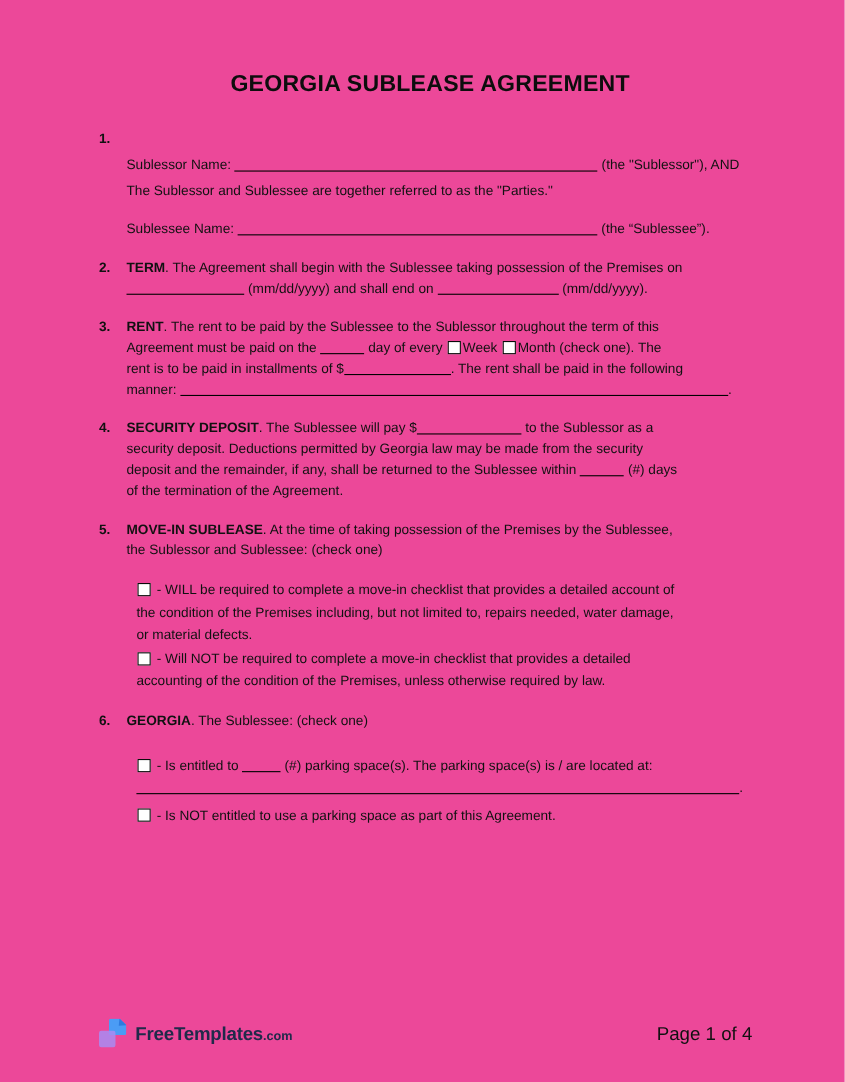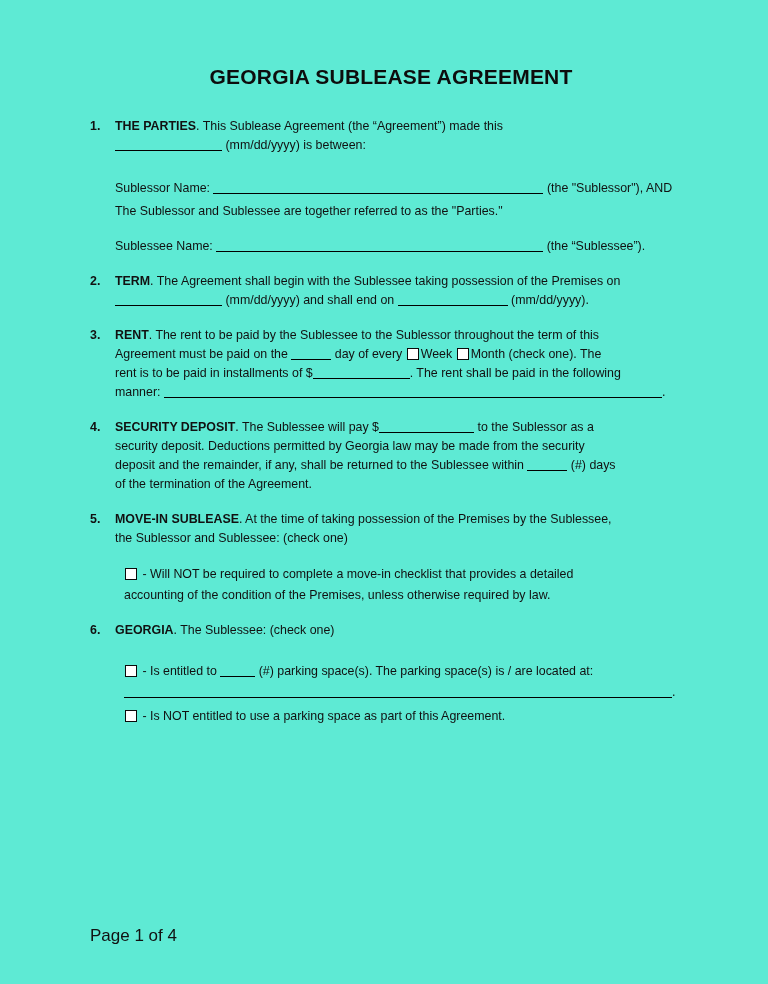--- a/index.html
+++ b/index.html
@@ -7,21 +7,21 @@
   body {
     background: #ffffff;
     font-family: "Liberation Sans", "DejaVu Sans", sans-serif;
     color: #111111;
     position: relative;
     overflow: hidden;
   }
   .page {
     position: absolute;
     inset: 0;
-    background: #5eead4;
+    background: #ec4899;
     outline: 1px solid #ededed;
     padding: 64px 76px 0 90px;
   }
   .doc-title {
     text-align: center;
     font-size: 21px;
     font-weight: 700;
     line-height: 26px;
     margin-bottom: 27px;
     letter-spacing: 0.2px;
@@ -97,21 +97,20 @@
 </head>
 <body>
 
 <div class="page" data-name="document-page">
   <h1 class="doc-title" data-name="document-title">GEORGIA SUBLEASE AGREEMENT</h1>
 
   <div id="doc-body" data-name="document-body">
       <div class="section" data-name="section-1">
         <div class="sec-num" data-name="section-number">1.</div>
         <div class="sec-body" data-name="section-content">
-          <p class="para" data-name="parties-intro"><strong data-name="section-heading">THE PARTIES</strong>. This Sublease Agreement (the “Agreement”) made this<br><span class="blank" data-name="fill-in-blank" style="width: 107px;"></span> (mm/dd/yyyy) is between:</p>
           <p class="para" data-name="sublessor-line">Sublessor Name: <span class="blank" data-name="fill-in-blank" style="width: 330px;"></span> (the "Sublessor"), AND</p>
           <p class="para" data-name="parties-reference">The Sublessor and Sublessee are together referred to as the "Parties."</p>
           <p class="para" data-name="sublessee-line">Sublessee Name: <span class="blank" data-name="fill-in-blank" style="width: 327px;"></span> (the “Sublessee”).</p>
         </div>
       </div>
       <div class="section" data-name="section-2">
         <div class="sec-num" data-name="section-number">2.</div>
         <div class="sec-body" data-name="section-content">
           <p class="para" data-name="term-paragraph"><strong data-name="section-heading">TERM</strong>. The Agreement shall begin with the Sublessee taking possession of the Premises on<br><span class="blank" data-name="fill-in-blank" style="width: 107px;"></span> (mm/dd/yyyy) and shall end on <span class="blank" data-name="fill-in-blank" style="width: 110px;"></span> (mm/dd/yyyy).</p>
         </div>
@@ -125,29 +124,38 @@
       <div class="section" data-name="section-4">
         <div class="sec-num" data-name="section-number">4.</div>
         <div class="sec-body" data-name="section-content">
           <p class="para" data-name="security-deposit-paragraph"><strong data-name="section-heading">SECURITY DEPOSIT</strong>. The Sublessee will pay $<span class="blank" data-name="fill-in-blank" style="width: 95px;"></span> to the Sublessor as a<br>security deposit. Deductions permitted by Georgia law may be made from the security<br>deposit and the remainder, if any, shall be returned to the Sublessee within <span class="blank" data-name="fill-in-blank" style="width: 40px;"></span> (#) days<br>of the termination of the Agreement.</p>
         </div>
       </div>
       <div class="section" data-name="section-5">
         <div class="sec-num" data-name="section-number">5.</div>
         <div class="sec-body" data-name="section-content">
           <p class="para" data-name="move-in-intro"><strong data-name="section-heading">MOVE-IN SUBLEASE</strong>. At the time of taking possession of the Premises by the Sublessee,<br>the Sublessor and Sublessee: (check one)</p>
+          <p class="para" data-name="checkbox-option-will"><span class="checkbox" data-name="checkbox"></span> - WILL be required to complete a move-in checklist that provides a detailed account of<br>the condition of the Premises including, but not limited to, repairs needed, water damage,<br>or material defects.</p>
           <p class="para" data-name="checkbox-option-will-not"><span class="checkbox" data-name="checkbox"></span> - Will NOT be required to complete a move-in checklist that provides a detailed<br>accounting of the condition of the Premises, unless otherwise required by law.</p>
         </div>
       </div>
       <div class="section" data-name="section-6">
         <div class="sec-num" data-name="section-number">6.</div>
         <div class="sec-body" data-name="section-content">
           <p class="para" data-name="parking-intro"><strong data-name="section-heading">GEORGIA</strong>. The Sublessee: (check one)</p>
           <p class="para" data-name="checkbox-option-parking-entitled"><span class="checkbox" data-name="checkbox"></span> - Is entitled to <span class="blank" data-name="fill-in-blank" style="width: 35px;"></span> (#) parking space(s). The parking space(s) is / are located at:<br><span class="blank" data-name="fill-in-blank" style="width: 548px;"></span>.</p>
           <p class="para" data-name="checkbox-option-no-parking"><span class="checkbox" data-name="checkbox"></span> - Is NOT entitled to use a parking space as part of this Agreement.</p>
         </div>
       </div>
     </div>
 
   <div class="footer" data-name="page-footer">
+    <div class="brand" data-name="freetemplates-brand">
+      <span class="logo-icon" data-name="freetemplates-logo-icon">
+        <span class="logo-blue" data-name="logo-page-shape" style="background: rgb(75, 156, 245);"></span>
+        <span class="logo-fold" data-name="logo-fold-shape" style="background: rgb(45, 123, 223);"></span>
+        <span class="logo-purple" data-name="logo-square-shape" style="background: rgb(169, 140, 242);"></span>
+      </span>
+      <span data-name="brand-wordmark"><span class="brand-text" data-name="brand-name">FreeTemplates</span><span class="brand-tld" data-name="brand-tld">.com</span></span>
+    </div>
     <div class="page-indicator" data-name="page-indicator">Page 1 of 4</div>
   </div>
 </div>
 
 </body></html>

